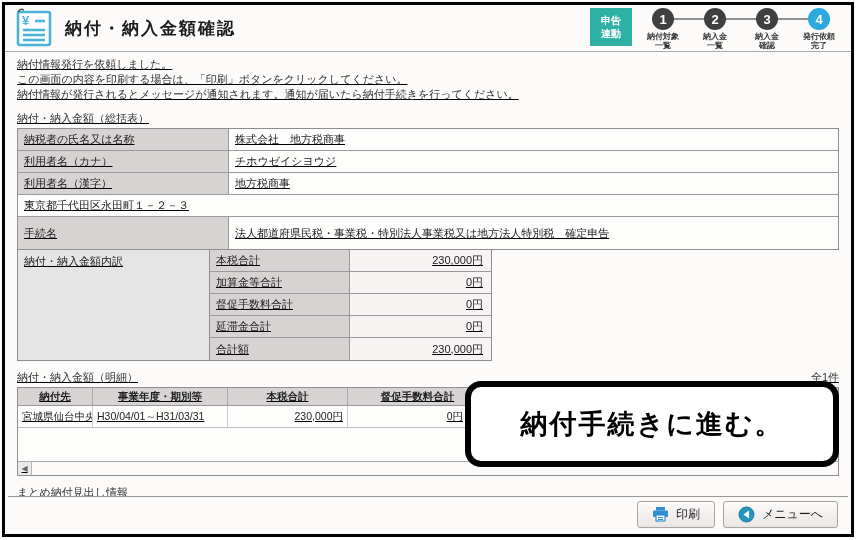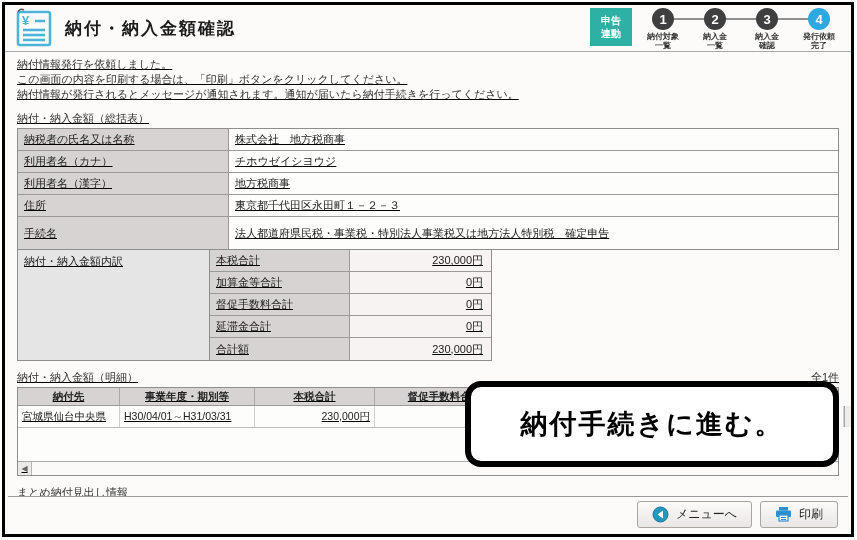--- a/index.html
+++ b/index.html
@@ -54,21 +54,21 @@
 
   
   .dt { border:1px solid #8e8e8e; background:#fff; }
   .dt-head { display:flex; height:18px; background:#d6d3d2; border-bottom:1px solid #9a9a9a; }
   .dt-hc { font-size:10.5px; font-weight:bold; color:#222; display:flex; align-items:center; justify-content:center;
            border-right:1px solid #a8a8a8; overflow:hidden; white-space:nowrap; }
   .dt-row { display:flex; height:22px; border-bottom:1px solid #bdbdbd; background:#fdfdfc; }
   .dt-c { font-size:10.5px; color:#222; display:flex; align-items:center; padding:0 4px;
           border-right:1px solid #cfcfcf; overflow:hidden; white-space:nowrap; }
   .num { justify-content:flex-end; }
-  .c0{width:102px;flex:0 0 auto;} .c1{width:135px;flex:0 0 auto;} .c2{width:120px;flex:0 0 auto;}
+  .c0{width:75px;flex:0 0 auto;} .c1{width:135px;flex:0 0 auto;} .c2{width:120px;flex:0 0 auto;}
   .c3{width:120px;flex:0 0 auto;} .c4{width:140px;flex:0 0 auto;} .c5{width:120px;flex:0 0 auto;}
   .c6{width:89px;flex:0 0 auto;}
   .vsb { width:13px; flex:0 0 auto; background:#efedec; border-left:1px solid #a8a8a8;
          display:flex; align-items:center; justify-content:center; font-size:7px; color:#777; }
   .dt-empty { height:33px; background:#fdfdfc; }
   .hsb { height:14px; border-top:1px solid #a8a8a8; background:#f3f1f0; display:flex; }
   .hsb-btn { width:14px; height:100%; border-right:1px solid #b5b5b5; background:#eceae9;
              display:flex; align-items:center; justify-content:center; font-size:8px; color:#666; }
   .hsb-track { flex:1; background:#fbfaf9; }
 
@@ -151,21 +151,20 @@
         </div>
         <div class="trow h22">
           <div class="lbl w-label">利用者名（カナ）</div>
           <div class="val" style="flex:1">チホウゼイシヨウジ</div>
         </div>
         <div class="trow h22">
           <div class="lbl w-label">利用者名（漢字）</div>
           <div class="val" style="flex:1">地方税商事</div>
         </div>
         <div class="trow h22">
-          <div class="lbl w-label">住所</div>
           <div class="val" style="flex:1">東京都千代田区永田町１－２－３</div>
         </div>
         <div class="trow h32">
           <div class="lbl w-label" style="align-items:center">手続名</div>
           <div class="val" style="flex:1">法人都道府県民税・事業税・特別法人事業税又は地方法人特別税　確定申告</div>
         </div>
       </div>
 
       <div class="bk-wrap">
         <div class="bk-label">納付・納入金額内訳</div>
@@ -226,35 +225,35 @@
 
       <div class="sec-title" style="">まとめ納付見出し情報</div>
       <div class="mt-row">
         <div class="mt-l">まとめ納付見出し</div>
         <div class="mt-v">宮城県仙台中央県税事務所長</div>
       </div>
     </div>
 
     <div class="footer">
       <div class="btn">
-        <svg width="17" height="17" viewBox="0 0 17 17">
-          <circle cx="8.5" cy="8.5" r="7.5" fill="#2596be" stroke="#17789d" stroke-width="1"></circle>
-          <path d="M11 4.5 L5.5 8.5 L11 12.5 Z" fill="#fff"></path>
-        </svg>
-        <span>メニューへ</span>
-      </div>
-      <div class="btn">
         <svg width="17" height="16" viewBox="0 0 17 16">
           <rect x="4" y="1" width="9" height="3.5" fill="#2e8fd0"></rect>
           <rect x="1" y="4.5" width="15" height="6.5" rx="1" fill="#2e8fd0"></rect>
           <rect x="4" y="9" width="9" height="6" fill="#fff" stroke="#2e8fd0" stroke-width="1.2"></rect>
           <line x1="6" y1="11.5" x2="11" y2="11.5" stroke="#2e8fd0" stroke-width="1"></line>
           <line x1="6" y1="13.5" x2="11" y2="13.5" stroke="#2e8fd0" stroke-width="1"></line>
         </svg>
         <span>印刷</span>
       </div>
+      <div class="btn">
+        <svg width="17" height="17" viewBox="0 0 17 17">
+          <circle cx="8.5" cy="8.5" r="7.5" fill="#2596be" stroke="#17789d" stroke-width="1"></circle>
+          <path d="M11 4.5 L5.5 8.5 L11 12.5 Z" fill="#fff"></path>
+        </svg>
+        <span>メニューへ</span>
+      </div>
     </div>
   </div>
 
   <div class="callout">
     <span>納付手続きに進む。</span>
   </div>
 </div>
 
 </body></html>

